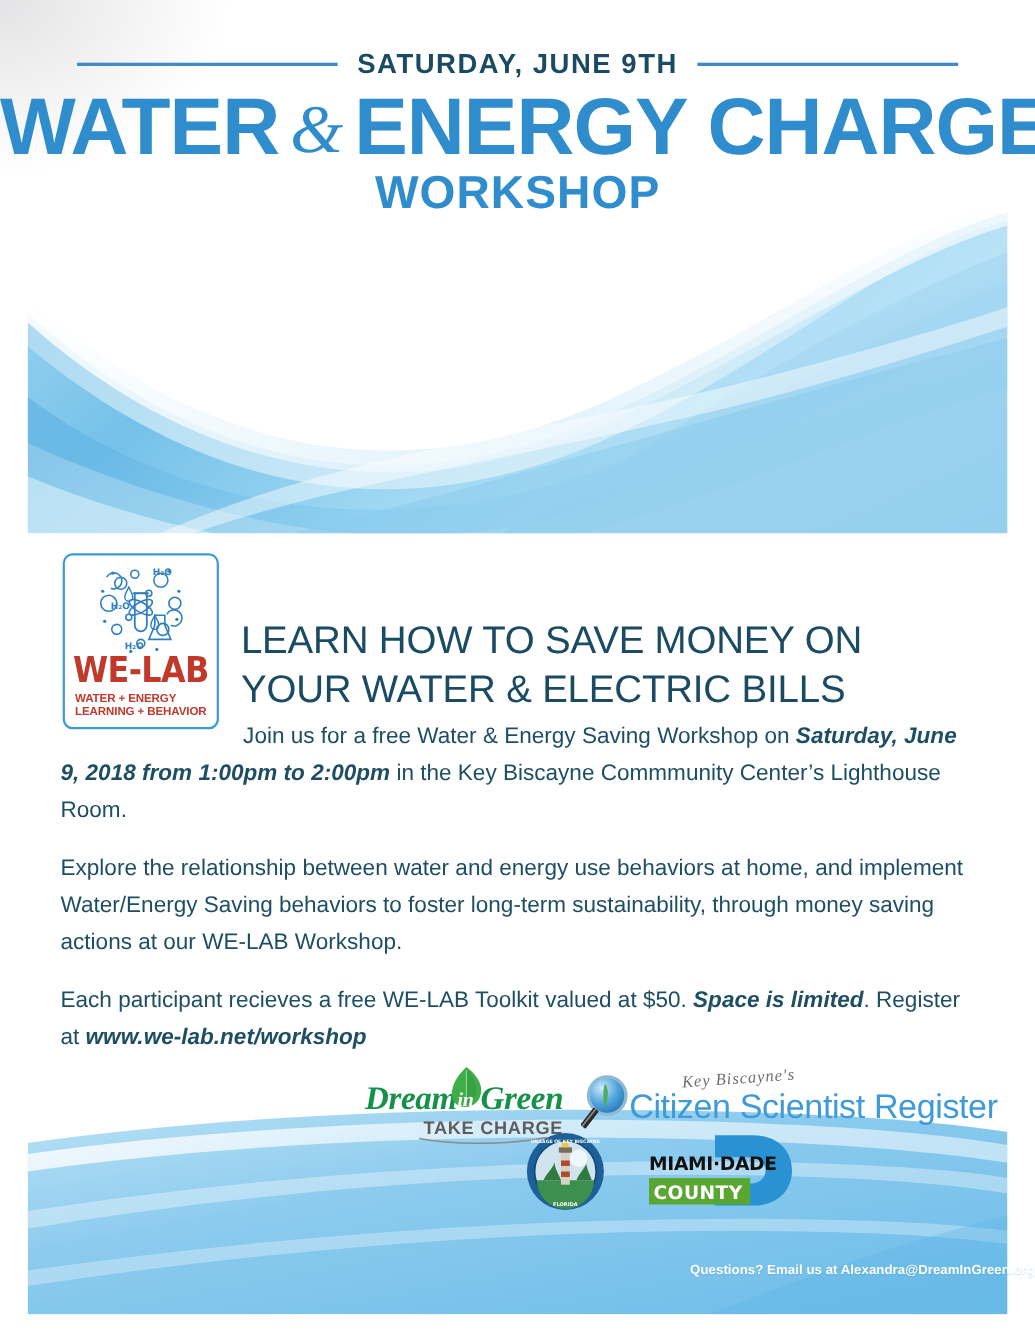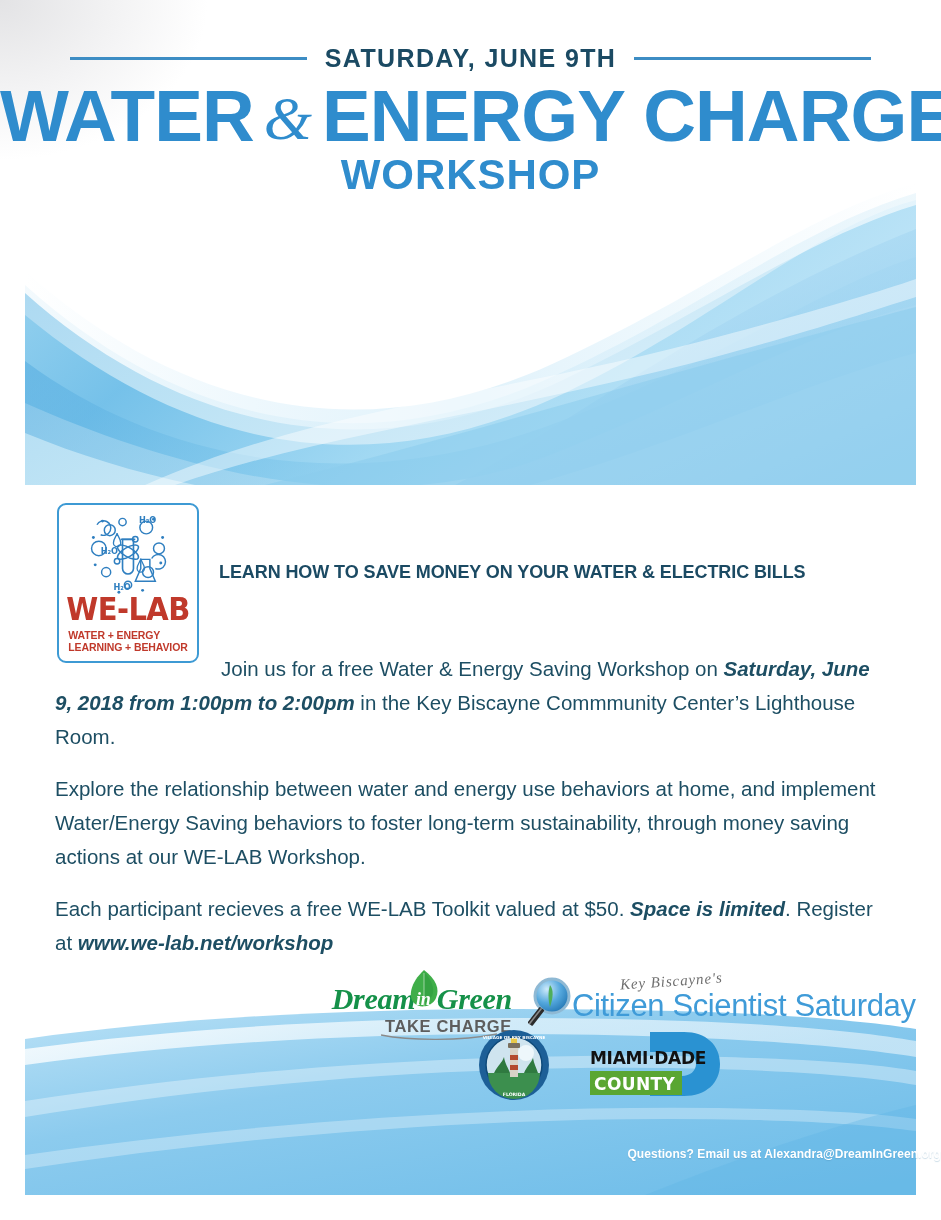--- a/index.html
+++ b/index.html
@@ -128,22 +128,22 @@
     text-align: left;
     letter-spacing: -0.01em;
   }
 
   
   .headline {
     position: absolute;
     left: 219px;
     top: 561px;
     width: 640px;
-    font-size: 18px;
-    font-weight: bold;
+    font-size: 35px;
+    font-weight: normal;
     line-height: 1.26;
     color: #1b4a63;
     letter-spacing: -0.005em;
     z-index: 7;
   }
   .copy {
     position: absolute;
     left: 55px;
     top: 652px;
     width: 835px;
@@ -459,21 +459,21 @@
         </defs>
         <circle cx="24" cy="20" r="17" fill="url(#globe)"></circle>
         <path d="M22,9 C26,14 25,22 22,31 C20,24 20,15 22,9 Z" fill="#4fae5a"></path>
         <circle cx="24" cy="20" r="17" fill="none" stroke="#8fb9d4" stroke-width="3"></circle>
         <g transform="rotate(38 24 20)">
           <rect x="21" y="36" width="6" height="20" rx="1" fill="#2b2b2b"></rect>
           <rect x="22.5" y="36" width="1.6" height="20" fill="#8a8a8a"></rect>
         </g>
       </svg>
       <div class="csp-script">Key Biscayne's</div>
-      <div class="csp-main">Citizen Scientist Saturday</div>
+      <div class="csp-main">Citizen Scientist Register</div>
     </div>
 
     <svg class="seal-logo" viewBox="0 0 72 72" xmlns="http://www.w3.org/2000/svg">
       <circle cx="36" cy="36" r="35" fill="#1d5f97"></circle>
       <circle cx="36" cy="36" r="28" fill="#cfe4ef"></circle>
       <circle cx="36" cy="36" r="28" fill="none" stroke="#0f4a7a" stroke-width="1.5"></circle>
       <path d="M10,44 a26,26 0 0 0 52,0 Z" fill="#3c8f4e"></path>
       <circle cx="48" cy="24" r="8" fill="#eef7fb"></circle>
       <rect x="32" y="18" width="8" height="30" fill="#d8d2c6"></rect>
       <rect x="32" y="26" width="8" height="5" fill="#b34a2e"></rect>

